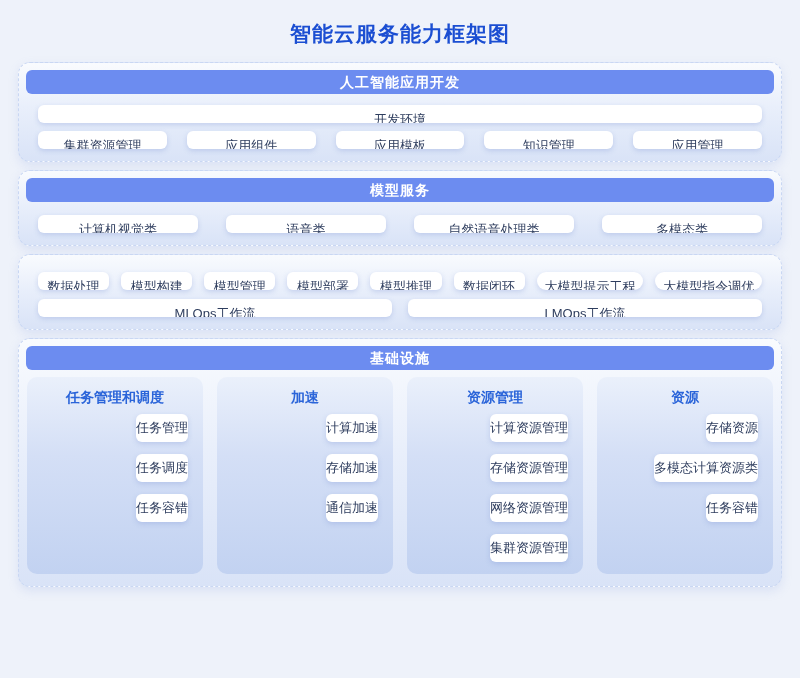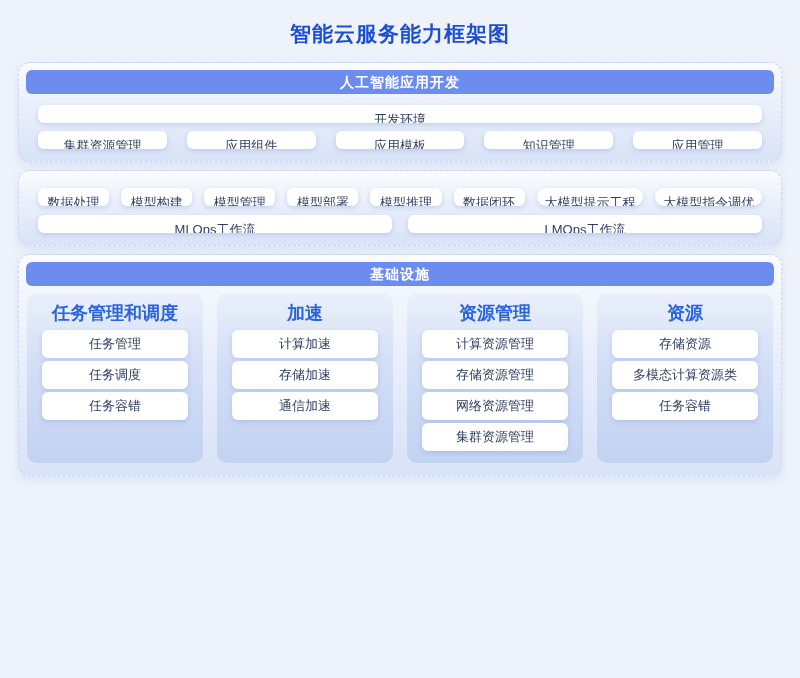--- a/index.html
+++ b/index.html
@@ -84,31 +84,32 @@
     gap: 14px;
   }
   .infra-col {
     box-sizing: border-box;
     border-radius: 10px;
     background: linear-gradient(180deg, #eaf0fb 0%, #d4dff6 40%, #c2d2f1 100%);
     padding: 9px 15px 12px 15px;
   }
   .infra-col-title {
     text-align: center;
-    font-size: 18px;
+    font-size: 14px;
     font-weight: bold;
     color: #2a64d9;
     height: 22px;
     line-height: 22px;
     margin-bottom: 6px;
   }
   .infra-col-items {
     display: flex;
     flex-direction: column;
-    gap: 3px;
+    gap: 12px;
+    align-items: flex-end;
   }
   .infra-col-items .cap-box {
     height: 28px;
     line-height: 28px;
   }
 </style>
 </head>
 <body>
 
 <h1 class="page-title">智能云服务能力框架图</h1>
@@ -124,20 +125,31 @@
       <div class="row row-5">
         <div class="cap-box">集群资源管理</div>
         <div class="cap-box">应用组件</div>
         <div class="cap-box">应用模板</div>
         <div class="cap-box">知识管理</div>
         <div class="cap-box">应用管理</div>
       </div>
     </div>
   </div>
 
+  <div class="section">
+    <div class="section-header">模型服务</div>
+    <div class="section-content">
+      <div class="row row-4">
+        <div class="cap-box">计算机视觉类</div>
+        <div class="cap-box">语音类</div>
+        <div class="cap-box">自然语音处理类</div>
+        <div class="cap-box">多模态类</div>
+      </div>
+    </div>
+  </div>
 
   <div class="section">
     <div class="section-content">
       <div class="row row-8">
         <div class="cap-box">数据处理</div>
         <div class="cap-box">模型构建</div>
         <div class="cap-box">模型管理</div>
         <div class="cap-box">模型部署</div>
         <div class="cap-box">模型推理</div>
         <div class="cap-box">数据闭环</div>

